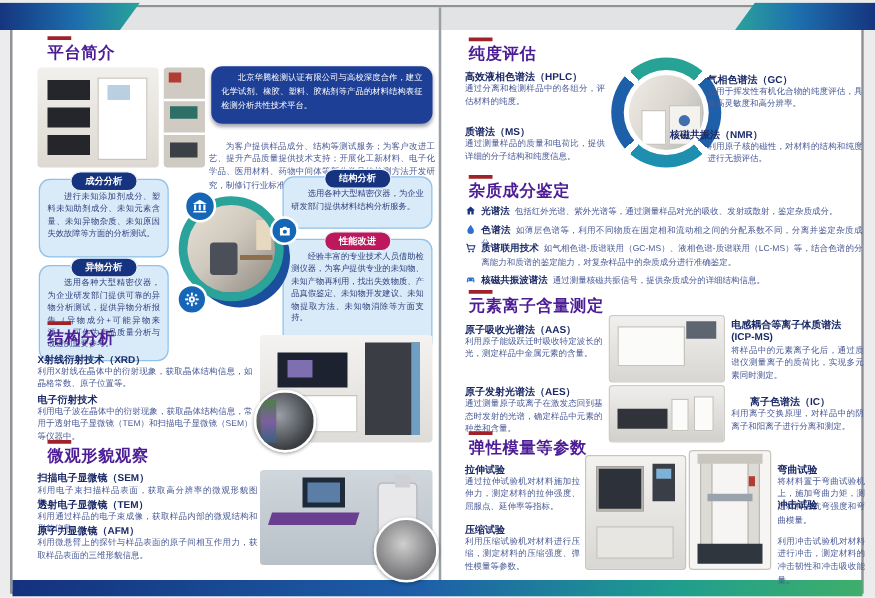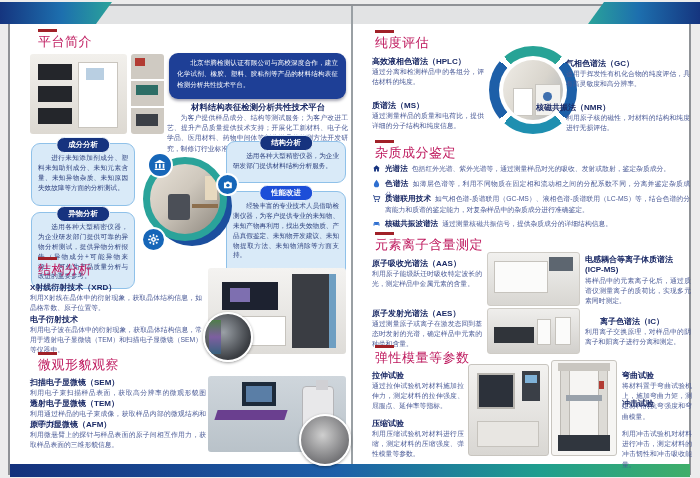--- a/index.html
+++ b/index.html
@@ -9,33 +9,33 @@
   .divider{position:absolute;left:351px;top:6px;width:2px;height:466px;background:#9aa0a4;}
   .ribbon-left{position:absolute;left:0;top:2px;width:112px;height:22px;
     background:linear-gradient(90deg,#15357f 0%,#1d6fae 55%,#2aa39a 100%);
     clip-path:polygon(0 0,100% 0,calc(100% - 16px) 100%,0 100%);}
   .ribbon-right{position:absolute;right:0;top:2px;width:112px;height:22px;
     background:linear-gradient(90deg,#2aa39a 0%,#1d6fae 45%,#15357f 100%);
     clip-path:polygon(16px 0,100% 0,100% 100%,0 100%);}
   .band{position:absolute;left:10px;bottom:1px;width:680px;height:13px;
     background:linear-gradient(90deg,#14317c 0%,#1d5fa8 48%,#1f9e8e 78%,#3fae6a 100%);}
   .dash{position:absolute;width:19px;height:3px;background:#a02128;}
-  .sec-title{position:absolute;font-size:13px;font-weight:normal;color:#be185d;letter-spacing:.5px;white-space:nowrap;}
+  .sec-title{position:absolute;font-size:13px;font-weight:bold;color:#4c1d95;letter-spacing:.5px;white-space:nowrap;}
   .subhead{position:absolute;font-size:8px;font-weight:bold;color:#1b2a66;white-space:nowrap;}
   .body-text{position:absolute;font-size:6.8px;line-height:1.5;color:#4a5a96;text-align:justify;}
   .indent{text-indent:2em;}
   .bluebox{position:absolute;background:#1e3f96;border-radius:9px;color:#ffffff;font-size:6.6px;line-height:1.65;
     padding:5px 8px;box-sizing:border-box;text-align:justify;box-shadow:0 2px 3px rgba(0,0,40,.35);}
   .plat-title{position:absolute;font-size:8.4px;font-weight:bold;color:#1b2a66;text-align:center;}
   .card{position:absolute;background:#d9eaf8;border:1px solid #8fc1e9;border-radius:9px;box-sizing:border-box;
     padding:9px 6px 4px 6px;}
   .card-text{font-size:6.6px;line-height:1.5;color:#2c3f7c;text-align:justify;text-indent:2em;}
   .badge{position:absolute;top:-7px;left:50%;transform:translateX(-50%);background:#16337f;color:#fff;
     font-size:7.4px;font-weight:bold;padding:2px 11px;border-radius:9px;white-space:nowrap;border:1px solid #e8f2fb;}
-  .badge.teal{background:#1d4ed8;}
+  .badge.teal{background:#be185d;}
   .photo{position:absolute;border-radius:3px;overflow:hidden;}
   .inset{position:absolute;border-radius:50%;border:2px solid #ffffff;overflow:hidden;
     background:radial-gradient(circle at 40% 40%,#9aa0a6,#3a3d42 70%);box-shadow:0 1px 3px rgba(0,0,0,.4);}
   .ring-shadow{position:absolute;border-radius:50%;background:#1b4f9e;}
   .ring{position:absolute;border-radius:50%;border:7px solid #2aa39a;box-sizing:border-box;overflow:hidden;
     background:linear-gradient(135deg,#e8e2d8 0%,#cfc8bd 45%,#8e887f 100%);}
   .mini-badge{position:absolute;border-radius:50%;background:#1666b8;border:2px solid #ffffff;box-sizing:border-box;
     display:flex;align-items:center;justify-content:center;}
   .mini-badge svg{width:62%;height:62%;}
   .ring4{position:absolute;border-radius:50%;
@@ -76,21 +76,20 @@
     <div class="pline" style="left:0;top:25px;width:33px;height:2px;"></div>
     <div class="pline" style="left:0;top:52px;width:33px;height:2px;"></div>
     <div style="position:absolute;left:4px;top:4px;width:10px;height:8px;background:#b23b33;"></div>
     <div style="position:absolute;left:5px;top:31px;width:22px;height:10px;background:#2d6e66;"></div>
     <div style="position:absolute;left:5px;top:60px;width:22px;height:12px;background:#3b3f46;"></div>
   </div>
 
   <div class="bluebox" style="left:169px;top:53px;width:177px;height:46px;">
     <div class="indent">北京华腾检测认证有限公司与高校深度合作，建立化学试剂、橡胶、塑料、胶粘剂等产品的材料结构表征检测分析共性技术平台。</div>
   </div>
-  <div class="plat-title" style="left:169px;top:102px;width:178px;">材料结构表征检测分析共性技术平台</div>
   <div class="body-text indent" style="left:167px;top:113px;width:181px;">为客户提供样品成分、结构等测试服务；为客户改进工艺、提升产品质量提供技术支持；开展化工新材料、电子化学品、医用材料、药物中间体等新化学品的检测方法开发研究，制修订行业标准。</div>
 
   <div class="card" style="left:31px;top:212px;width:104px;height:77px;">
     <div class="badge">异物分析</div>
     <div class="card-text">选用各种大型精密仪器，为企业研发部门提供可靠的异物分析测试，提供异物分析报告（异物成分+可能异物来源），可作为产品质量分析与改进的重要参考。</div>
   </div>
   <div class="card" style="left:31px;top:143px;width:104px;height:63px;">
     <div class="badge">成分分析</div>
     <div class="card-text">进行未知添加剂成分、塑料未知助剂成分、未知元素含量、未知异物杂质、未知原因失效故障等方面的分析测试。</div>
   </div>

